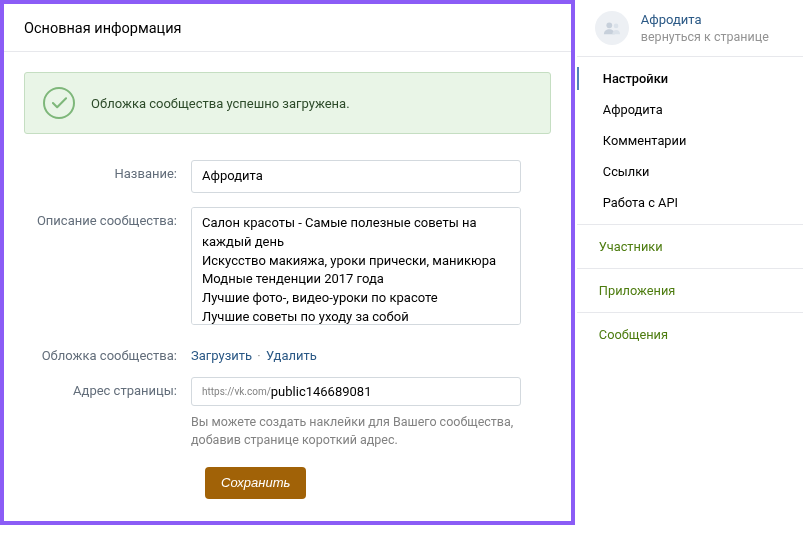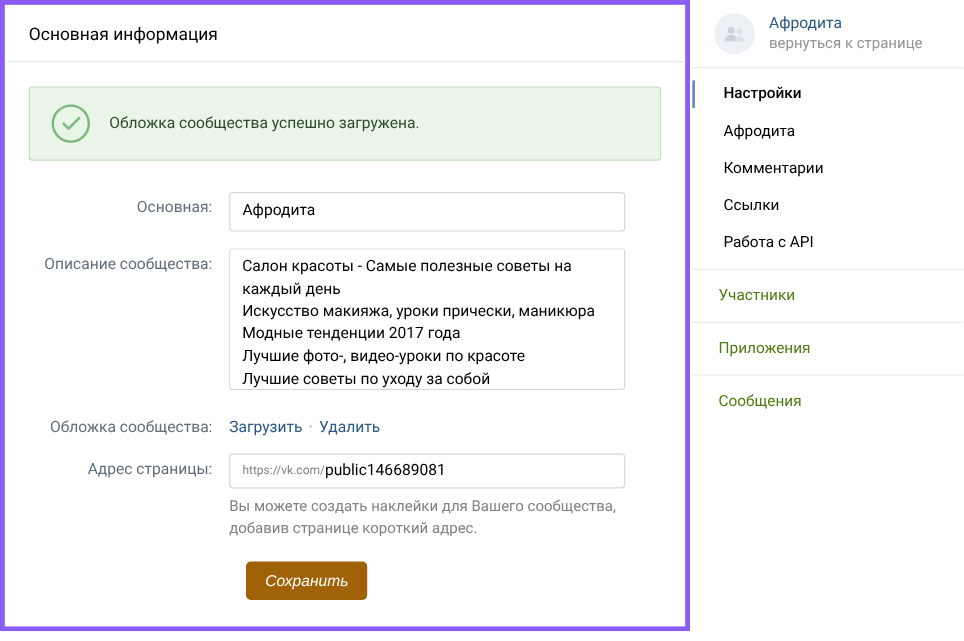--- a/index.html
+++ b/index.html
@@ -156,21 +156,21 @@
       <div class="success-box">
         <span class="check-circle">
           <svg viewBox="0 0 16 12">
               <path d="M1 6 L5.5 10.5 L15 1" fill="none" stroke="#7eb77a" stroke-width="2.2" stroke-linecap="round" stroke-linejoin="round"></path>
             </svg>
         </span>
         <span class="success-text">Обложка сообщества успешно загружена.</span>
       </div>
 
       <div class="form-row">
-        <div class="form-label">Основная:</div>
+        <div class="form-label">Название:</div>
         <div class="form-control">
           <input class="text-input" type="text" value="Афродита" style="">
         </div>
       </div>
 
       <div class="form-row">
         <div class="form-label">Описание сообщества:</div>
         <div class="form-control">
           <textarea class="textarea-input" style="">Салон красоты - Самые полезные советы на каждый день
 Искусство макияжа, уроки прически, маникюра

